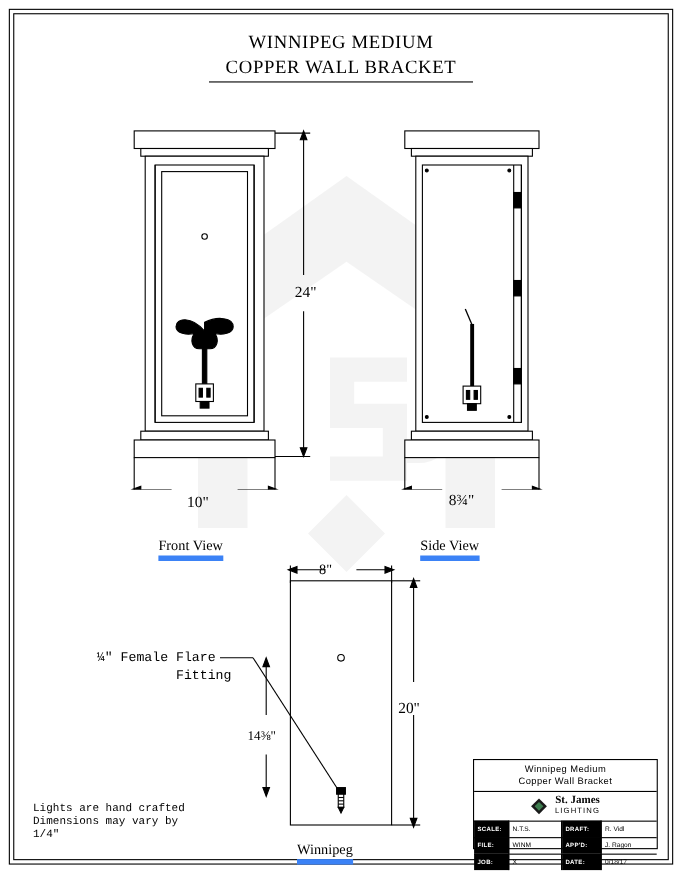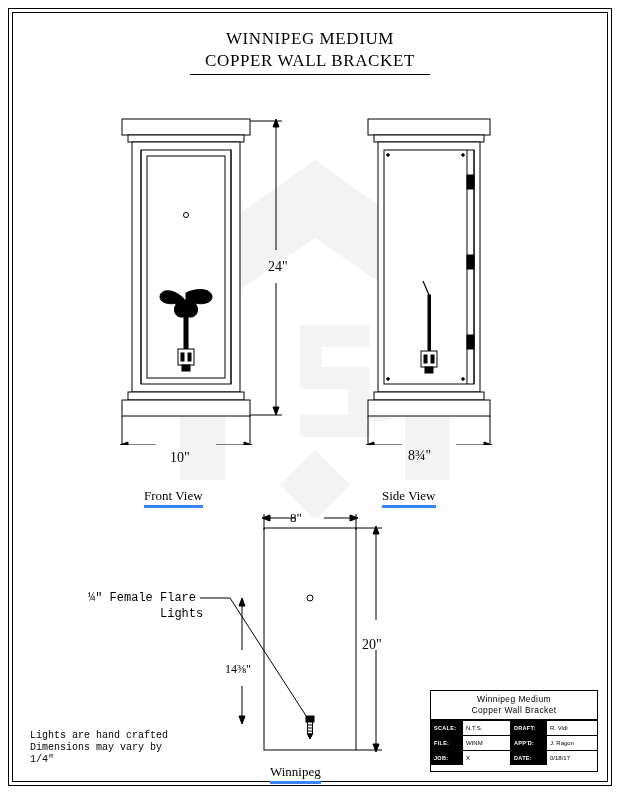--- a/index.html
+++ b/index.html
@@ -79,21 +79,21 @@
     position: absolute;
     font-family: "Liberation Serif", serif;
     font-size: 13px;
     white-space: nowrap;
   }
   .viewname {
     position: absolute;
     font-family: "Liberation Serif", serif;
     font-size: 13px;
     white-space: nowrap;
-    border-bottom: 3px solid #3b82f6;
+    border-bottom: 5px solid #3b82f6;
     padding-bottom: 1px;
   }
   .note {
     position: absolute;
     font-family: "Liberation Mono", monospace;
     font-size: 10px;
     line-height: 12px;
     white-space: pre;
   }
 
@@ -330,34 +330,44 @@
       <line x1="107.5" y1="231" x2="112.5" y2="231"></line>
       <polygon points="107.5,234 112.5,234 110,239" fill="#000"></polygon>
     </g>
   </svg>
 
   <div class="lbl" style="left:290px; top:510px; font-size:13px;">8"</div>
   <div class="lbl" style="left:362px; top:637px; font-size:14px;">20"</div>
   <div class="lbl" style="left:225px; top:662px; font-size:12px;">14⅜"</div>
 
   <div class="lbl" style="left:88px; top:591px; font-family:'Liberation Mono', monospace; font-size:12px;">¼" Female Flare</div>
-  <div class="lbl" style="left:160px; top:607px; font-family:'Liberation Mono', monospace; font-size:12px;">Lights</div>
+  <div class="lbl" style="left:160px; top:607px; font-family:'Liberation Mono', monospace; font-size:12px;">Fitting</div>
 
   <div class="viewname" style="left:270px; top:764px;">Winnipeg</div>
 
   <div class="note" style="left:30px; top:730px;">Lights are hand crafted</div>
   <div class="note" style="left:30px; top:742px;">Dimensions may vary by</div>
   <div class="note" style="left:30px; top:754px;">1/4"</div>
 
   <div class="infobox">
     <div class="prodname">
       <div>Winnipeg Medium</div>
       <div>Copper Wall Bracket</div>
     </div>
     <div class="rule"></div>
+    <div class="brandrow">
+      <svg class="brandlogo" viewBox="0 0 20 20">
+        <polygon points="10,1 19,10 10,19 1,10" fill="#1a1a1a"></polygon>
+        <polygon points="10,5 15,10 10,15 5,10" fill="#3e7d4f"></polygon>
+      </svg>
+      <div class="brandtext">
+        <div class="b1">St. James</div>
+        <div class="b2">LIGHTING</div>
+      </div>
+    </div>
     <div class="infogrid">
       <div class="k">SCALE:</div>
       <div class="v">N.T.S.</div>
       <div class="k">DRAFT:</div>
       <div class="v">R. Vidl</div>
       <div class="k">FILE:</div>
       <div class="v">WINM</div>
       <div class="k">APP'D:</div>
       <div class="v">J. Ragon</div>
       <div class="k">JOB:</div>

